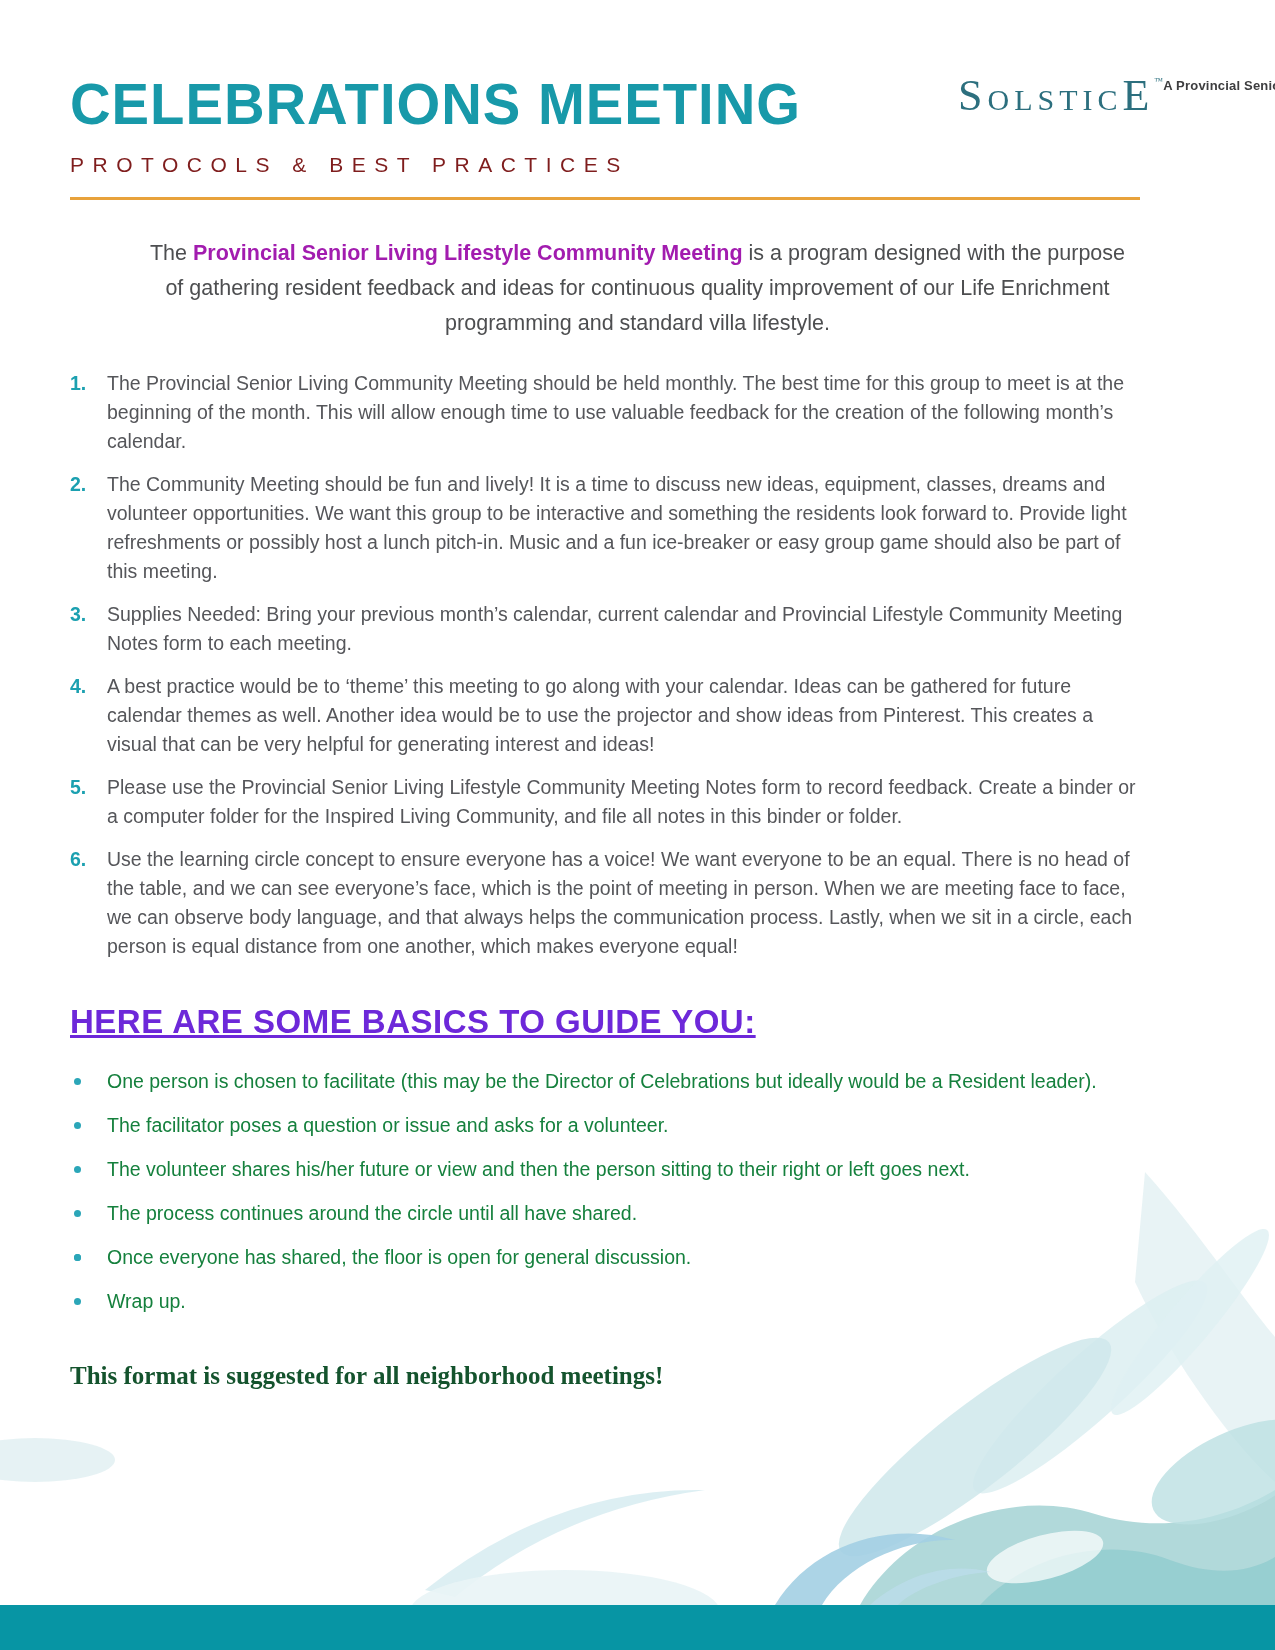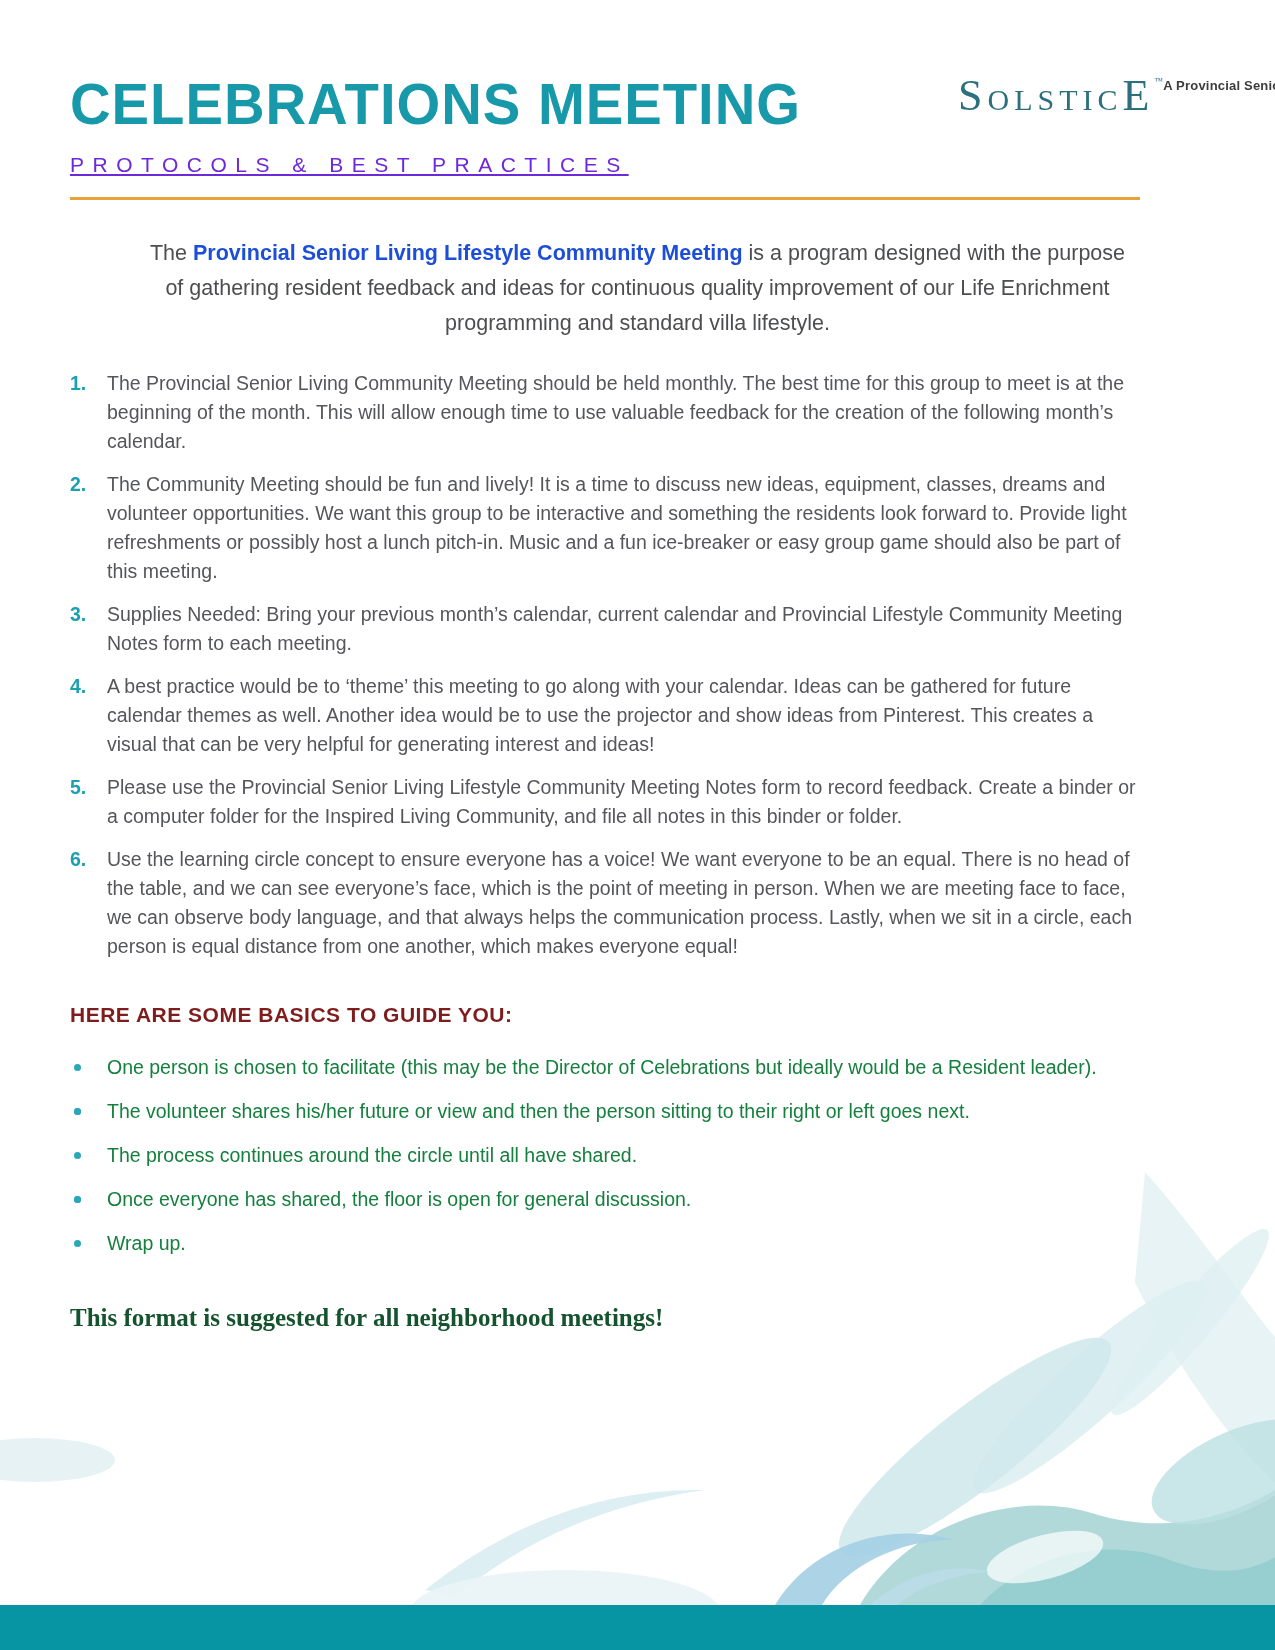--- a/index.html
+++ b/index.html
@@ -28,23 +28,22 @@
     font-weight: bold;
     letter-spacing: 1px;
     transform: scaleX(0.97);
     transform-origin: left center;
     white-space: nowrap;
   }
   .subtitle {
     margin-top: 16px;
     font-size: 21px;
     letter-spacing: 8.5px;
-    color: #6d28d9;
-    white-space: nowrap;
-    text-decoration: underline;
+    color: #7f1d1d;
+    white-space: nowrap;
   }
   .logo {
     display: flex;
     flex-direction: row;
     align-items: flex-start;
     margin-top: 2px;
     width: 215px;
   }
   .logo .swirl { display: block; margin-left: 28px; }
   .wordmark {
@@ -74,21 +73,21 @@
   }
 
   
   .intro {
     margin: 36px 145px 0 145px;
     text-align: center;
     font-size: 21.5px;
     line-height: 35px;
     color: #4D4E50;
   }
-  .intro strong { color: #1d4ed8; }
+  .intro strong { color: #a21caf; }
 
   
   .numbered {
     list-style: none;
     margin: 28px 135px 0 70px;
   }
   .numbered li {
     display: flex;
     margin-bottom: 14px;
     font-size: 19.5px;
@@ -98,24 +97,25 @@
   .numbered .num {
     flex: 0 0 37px;
     color: #1BA0B0;
     font-weight: bold;
   }
   .numbered .txt { flex: 1; }
 
   
   .basics-heading {
     margin: 42px 0 0 70px;
-    font-size: 21px;
+    font-size: 33px;
     font-weight: bold;
     letter-spacing: 0.5px;
-    color: #7f1d1d;
+    color: #6d28d9;
+    text-decoration: underline;
   }
   .bullets {
     list-style: none;
     margin: 26px 135px 0 70px;
   }
   .bullets li {
     position: relative;
     padding-left: 37px;
     margin-bottom: 15px;
     font-size: 19.5px;
@@ -223,21 +223,21 @@
     <li>
         <span class="num">6.</span>
         <span class="txt">Use the learning circle concept to ensure everyone has a voice! We want everyone to be an equal. There is no head of the table, and we can see everyone’s face, which is the point of meeting in person. When we are meeting face to face, we can observe body language, and that always helps the communication process. Lastly, when we sit in a circle, each person is equal distance from one another, which makes everyone equal!</span>
       </li>
   </ol>
 
   <h2 class="basics-heading">HERE ARE SOME BASICS TO GUIDE YOU:</h2>
 
   <ul class="bullets">
     <li><span class="dot"></span><span class="txt">One person is chosen to facilitate (this may be the Director of Celebrations but ideally would be a Resident leader).</span></li>
-    <li><span class="dot"></span></li>
+    <li><span class="dot"></span><span class="txt">The facilitator poses a question or issue and asks for a volunteer.</span></li>
     <li><span class="dot"></span><span class="txt">The volunteer shares his/her future or view and then the person sitting to their right or left goes next.</span></li>
     <li><span class="dot"></span><span class="txt">The process continues around the circle until all have shared.</span></li>
     <li><span class="dot"></span></li>
     <li><span class="dot"></span><span class="txt">Once everyone has shared, the floor is open for general discussion.</span></li>
     <li><span class="dot"></span><span class="txt">Wrap up.</span></li>
   </ul>
 
   <p class="closing">This format is suggested for all neighborhood meetings!</p>
 
   <svg class="watercolor" viewBox="0 0 1275 520" aria-hidden="true">

